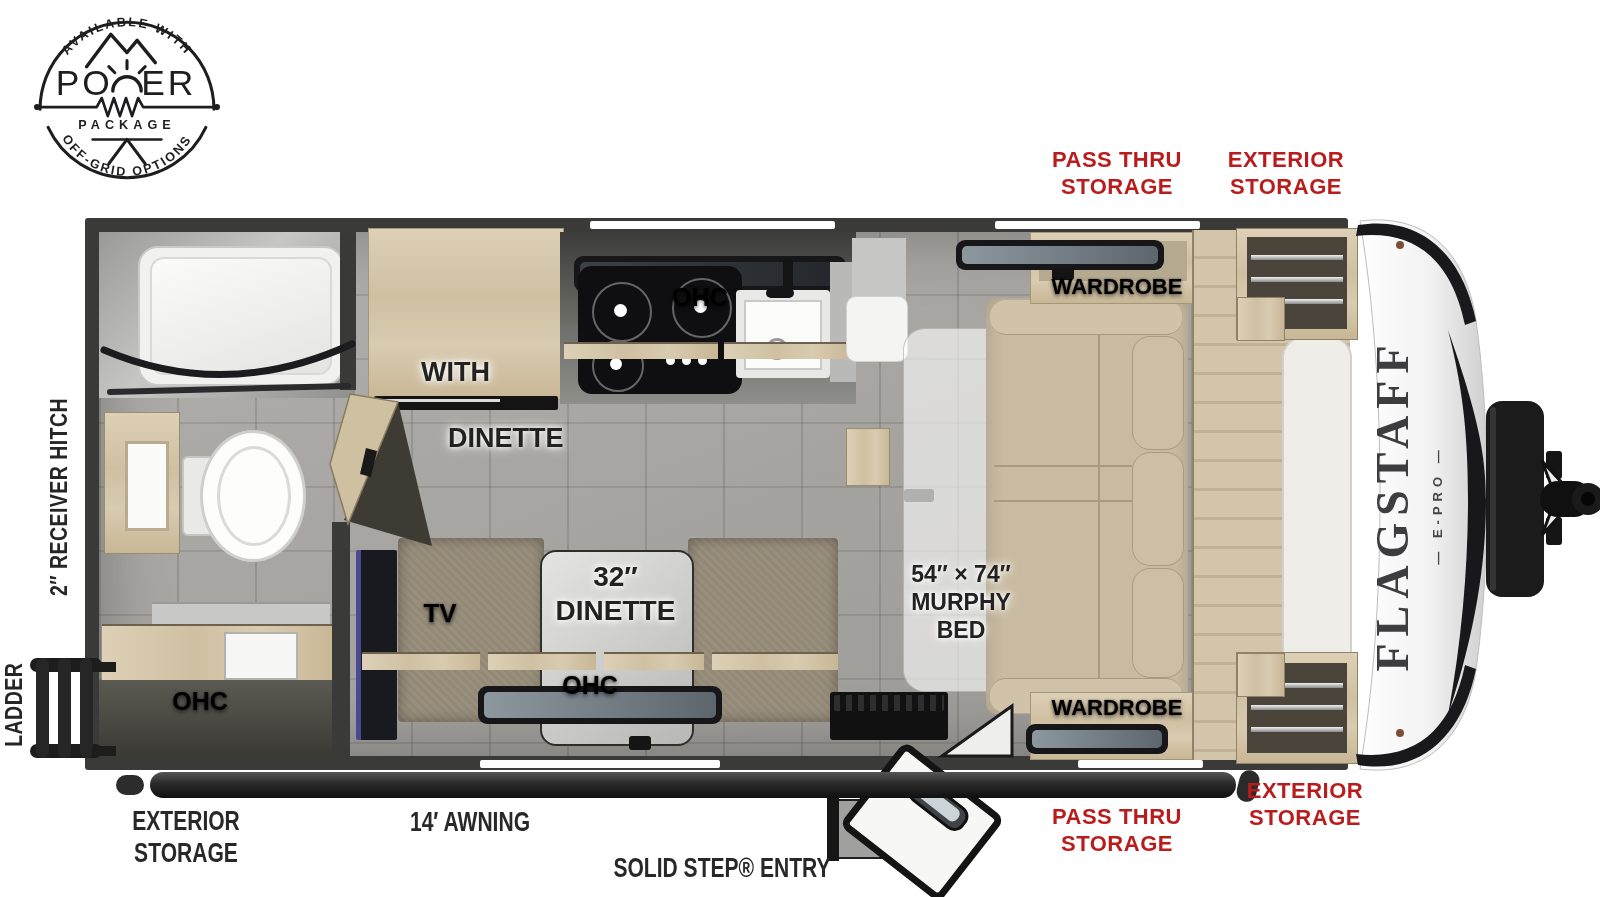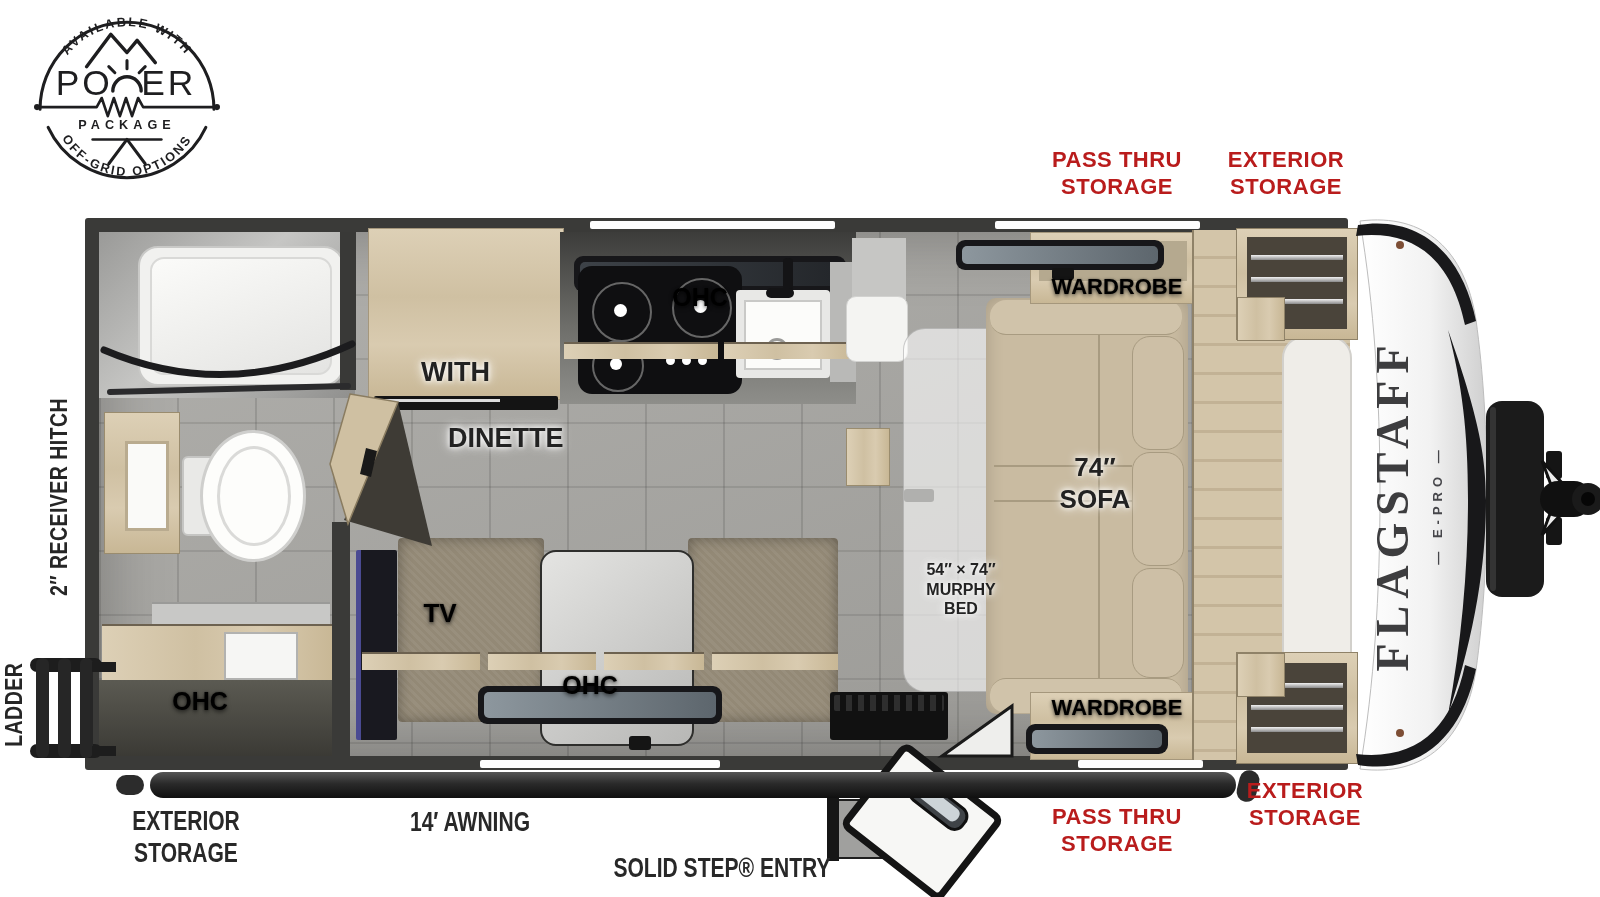--- a/index.html
+++ b/index.html
@@ -215,25 +215,25 @@
       <rect x="-30" y="-36" width="64" height="24" rx="10" fill="#3f4347" stroke="#101010" stroke-width="3"></rect>
       <rect x="-24" y="-32" width="50" height="14" rx="6" fill="#cdd4d8"></rect>
     </g>
   </svg>
 
   <div class="lbl lbl-white" style="left:1032px;top:274px;width:170px;font-size:22px;">WARDROBE</div>
   <div class="lbl lbl-white" style="left:1032px;top:695px;width:170px;font-size:22px;">WARDROBE</div>
   <div class="lbl lbl-white" style="left:658px;top:282px;width:84px;font-size:25px;">OHC</div>
   <div class="lbl lbl-glow" style="left:393px;top:356px;width:125px;font-size:27px;">WITH</div>
   <div class="lbl lbl-glow" style="left:448px;top:422px;width:105px;font-size:27px;">DINETTE</div>
-  <div class="lbl lbl-glow" style="left:1040px;top:452px;width:110px;font-size:26px;">74″
-SOFA</div>
-  <div class="lbl lbl-glow" style="left:876px;top:560px;width:170px;font-size:16px;">54″ × 74″
+  <div class="lbl lbl-glow" style="left:876px;top:560px;width:170px;font-size:23px;">54″ × 74″
 MURPHY
 BED</div>
+  <div class="lbl lbl-glow" style="left:543px;top:560px;width:145px;font-size:28px;">32″
+DINETTE</div>
   <div class="lbl lbl-white" style="left:410px;top:598px;width:60px;font-size:26px;">TV</div>
   <div class="lbl lbl-white" style="left:548px;top:670px;width:84px;font-size:25px;">OHC</div>
   <div class="lbl lbl-white" style="left:158px;top:686px;width:84px;font-size:25px;">OHC</div>
 
   <svg class="abs" style="left:1330px;top:205px;" width="272" height="585" viewBox="0 0 272 585">
     <defs>
       <linearGradient id="noseGrad" x1="0" y1="0" x2="1" y2="0">
         <stop offset="0" stop-color="#ffffff"></stop>
         <stop offset="0.55" stop-color="#f2f2f2"></stop>
         <stop offset="1" stop-color="#cfcfcf"></stop>

